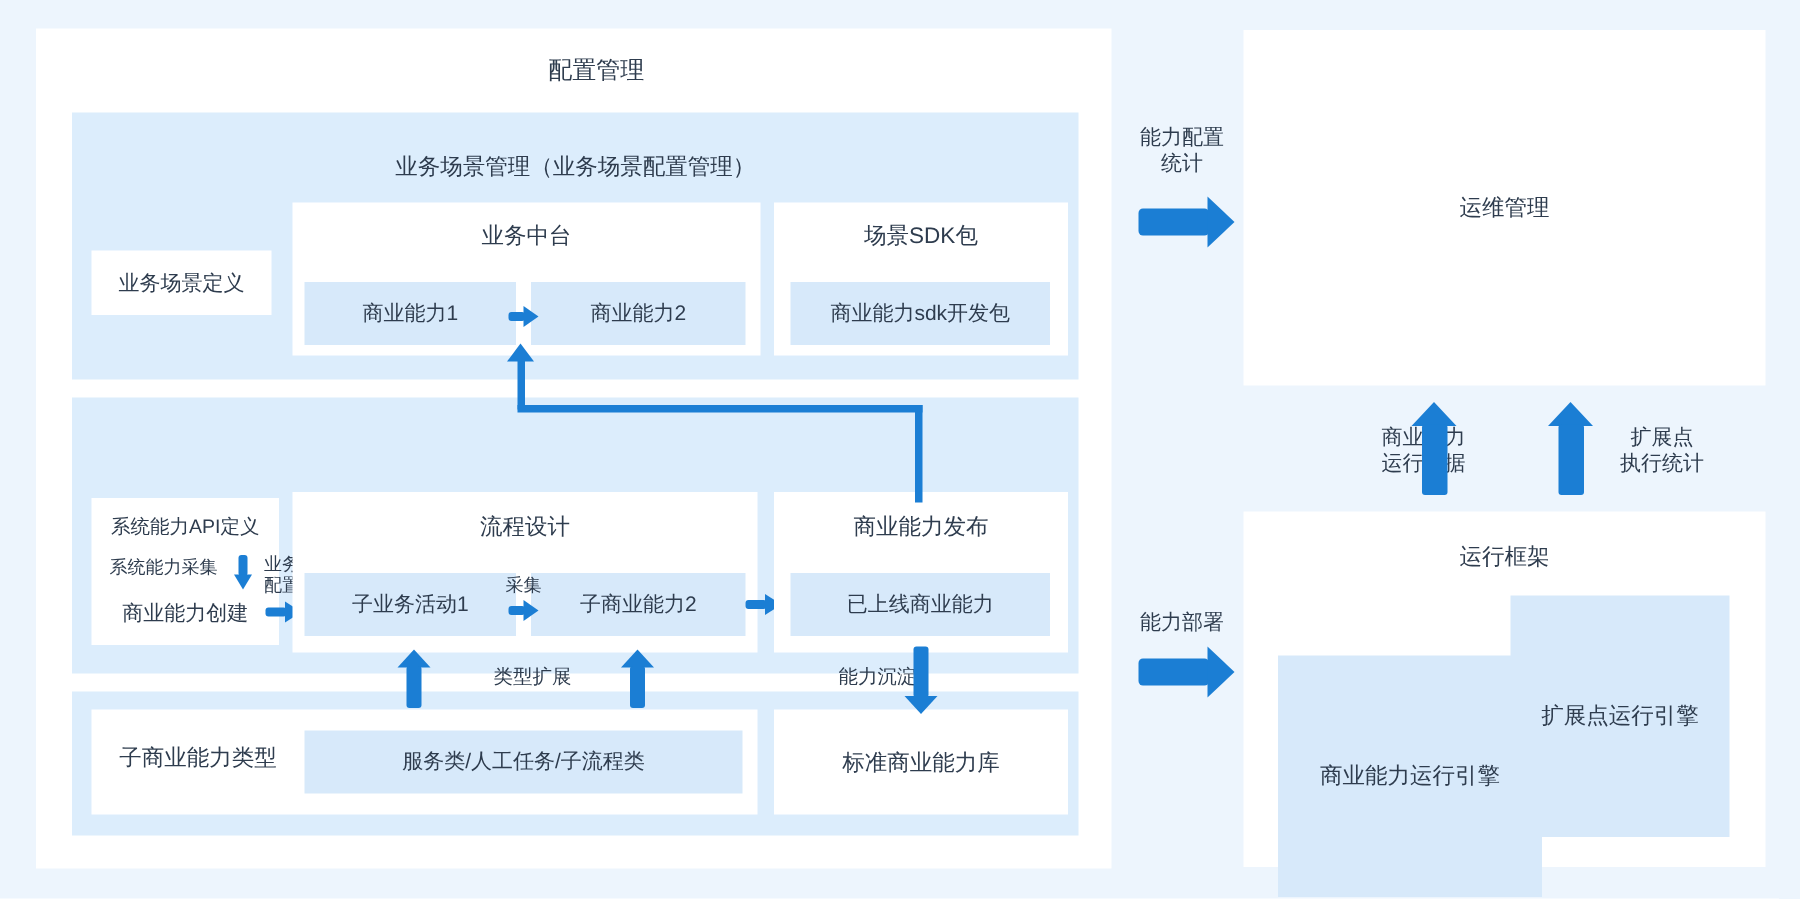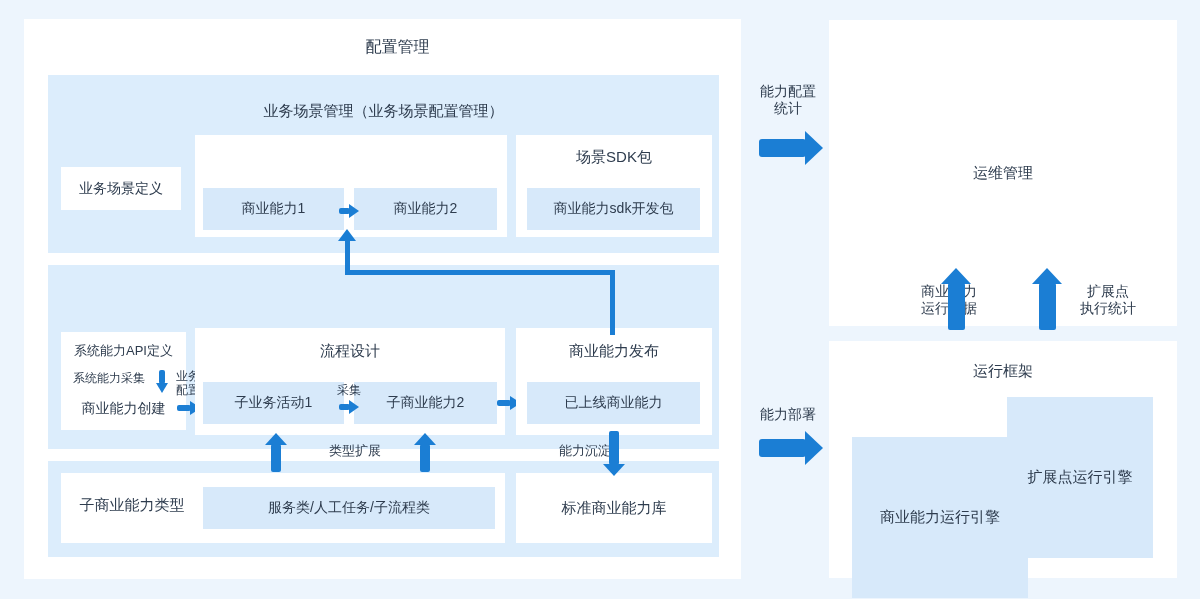--- a/index.html
+++ b/index.html
@@ -59,20 +59,21 @@
 
   <div class="abs white" style="left:24px;top:19px;width:717px;height:560px;"></div>
   <div class="abs c t16" style="left:24px;top:36px;width:717px;height:22px;padding-left:30px;">配置管理</div>
 
   <div class="abs sect" style="left:48px;top:75px;width:671px;height:178px;"></div>
   <div class="abs white c t14" style="left:61px;top:167px;width:120px;height:43px;">业务场景定义</div>
 
   <div class="abs c t15" style="left:48px;top:100px;width:671px;height:22px;">业务场景管理（业务场景配置管理）</div>
 
   <div class="abs white" style="left:195px;top:135px;width:312px;height:102px;"></div>
+  <div class="abs c t15" style="left:195px;top:146px;width:312px;height:22px;">业务中台</div>
   <div class="abs blue c t14" style="left:203px;top:188px;width:141px;height:42px;">商业能力1</div>
   <div class="abs blue c t14" style="left:354px;top:188px;width:143px;height:42px;">商业能力2</div>
   <div class="arr ar-r-s" style="left:339px;top:204px;">
       <span class="sh"></span>
       <span class="hd"></span>
     </div>
 
   <div class="abs white" style="left:516px;top:135px;width:196px;height:102px;"></div>
   <div class="abs blue c t14" style="left:527px;top:188px;width:173px;height:42px;">商业能力sdk开发包</div>
   <div class="abs c t15" style="left:516px;top:146px;width:196px;height:22px;">场景SDK包</div>
@@ -152,21 +153,21 @@
       <span class="sh"></span>
       <span class="hd"></span>
     </div>
 
   <div class="abs c t14" style="left:751px;top:406px;width:74px;height:18px;">能力部署</div>
   <div class="arr ar-r-b" style="left:759px;top:431px;">
       <span class="sh"></span>
       <span class="hd"></span>
     </div>
 
-  <div class="abs white c t15" style="left:829px;top:20px;width:348px;height:306px;">
+  <div class="abs white c t15" style="left:829px;top:20px;width:348px;height:237px;">
     <span>运维管理</span>
   </div>
 
   <div class="abs col t14 lh17" style="left:912px;top:282px;width:74px;height:36px;">
     <div>商业能力</div>
     <div>运行数据</div>
   </div>
   <div class="arr ar-u-b" style="left:941px;top:268px;">
       <span class="hd"></span>
       <span class="sh"></span>

